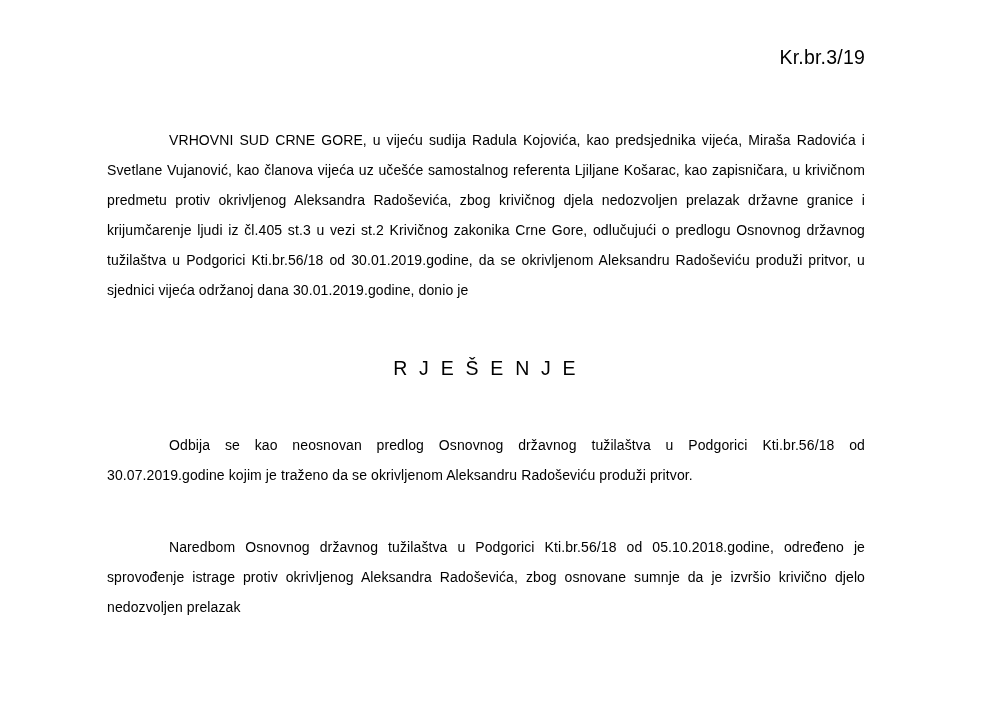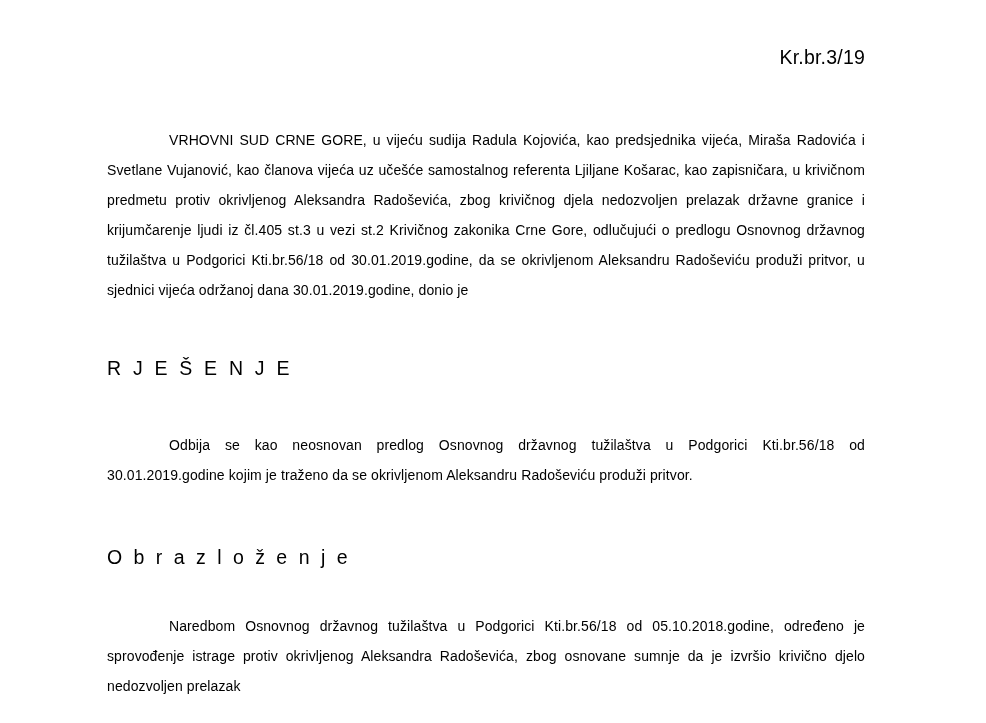--- a/index.html
+++ b/index.html
@@ -42,20 +42,21 @@
   }
   .para.indent::before {
     content: "";
     display: inline-block;
     width: 62px;
   }
   .intro-block {
     margin-top: 56px;
   }
   .heading {
+    text-align: center;
     font-size: 19.5px;
     letter-spacing: 3.2px;
   }
   .heading-rjesenje {
     margin-top: 52px;
   }
   .heading-obraz {
     margin-top: 56px;
     letter-spacing: 3.0px;
   }
@@ -71,20 +72,19 @@
 
 <div class="page">
   <div class="content">
 
     <div class="case-number">Kr.br.3/19</div>
 
     <div class="para indent intro-block">VRHOVNI SUD CRNE GORE, u vijeću sudija Radula Kojovića, kao predsjednika vijeća, Miraša Radovića i Svetlane Vujanović, kao članova vijeća uz učešće samostalnog referenta Ljiljane Košarac, kao zapisničara, u krivičnom predmetu protiv okrivljenog Aleksandra Radoševića, zbog krivičnog djela nedozvoljen prelazak državne granice i krijumčarenje ljudi iz čl.405 st.3 u vezi st.2  Krivičnog zakonika Crne Gore, odlučujući o predlogu Osnovnog  državnog tužilaštva u Podgorici Kti.br.56/18 od 30.01.2019.godine, da se okrivljenom Aleksandru Radoševiću produži pritvor, u sjednici vijeća održanoj dana 30.01.2019.godine, donio je</div>
 
     <div class="heading heading-rjesenje">R J E Š E N J E</div>
 
-    <div class="para indent disposition">Odbija se kao neosnovan predlog Osnovnog državnog tužilaštva u Podgorici Kti.br.56/18 od 30.01.2019.godine kojim je traženo da se okrivljenom Aleksandru Radoševiću produži pritvor.</div>
+    <div class="para indent disposition">Odbija se kao neosnovan predlog Osnovnog državnog tužilaštva u Podgorici Kti.br.56/18 od 30.07.2019.godine kojim je traženo da se okrivljenom Aleksandru Radoševiću produži pritvor.</div>
 
-    <div class="heading heading-obraz">O b r a z l o ž e n j e</div>
 
     <div class="para indent reasoning">Naredbom Osnovnog državnog tužilaštva u Podgorici Kti.br.56/18 od 05.10.2018.godine, određeno je sprovođenje istrage protiv okrivljenog Aleksandra Radoševića, zbog osnovane sumnje da je izvršio krivično djelo nedozvoljen prelazak</div>
 
   </div>
 </div>
 
 </body></html>

